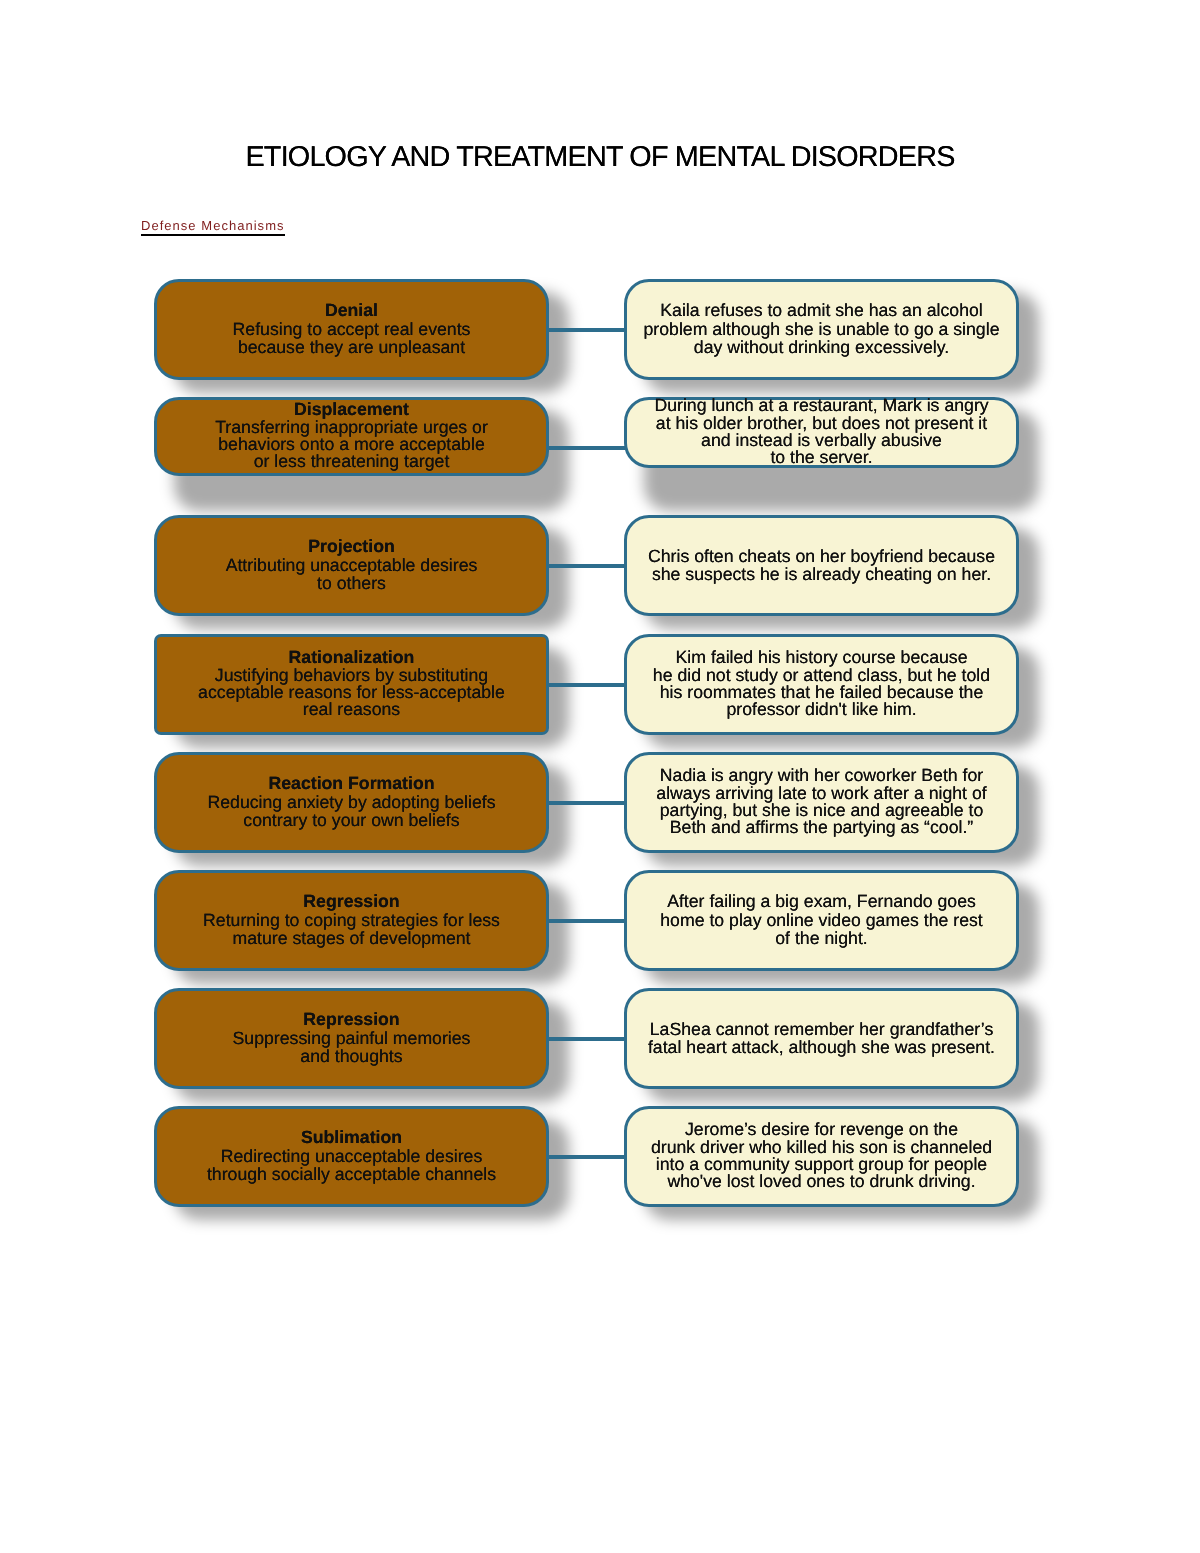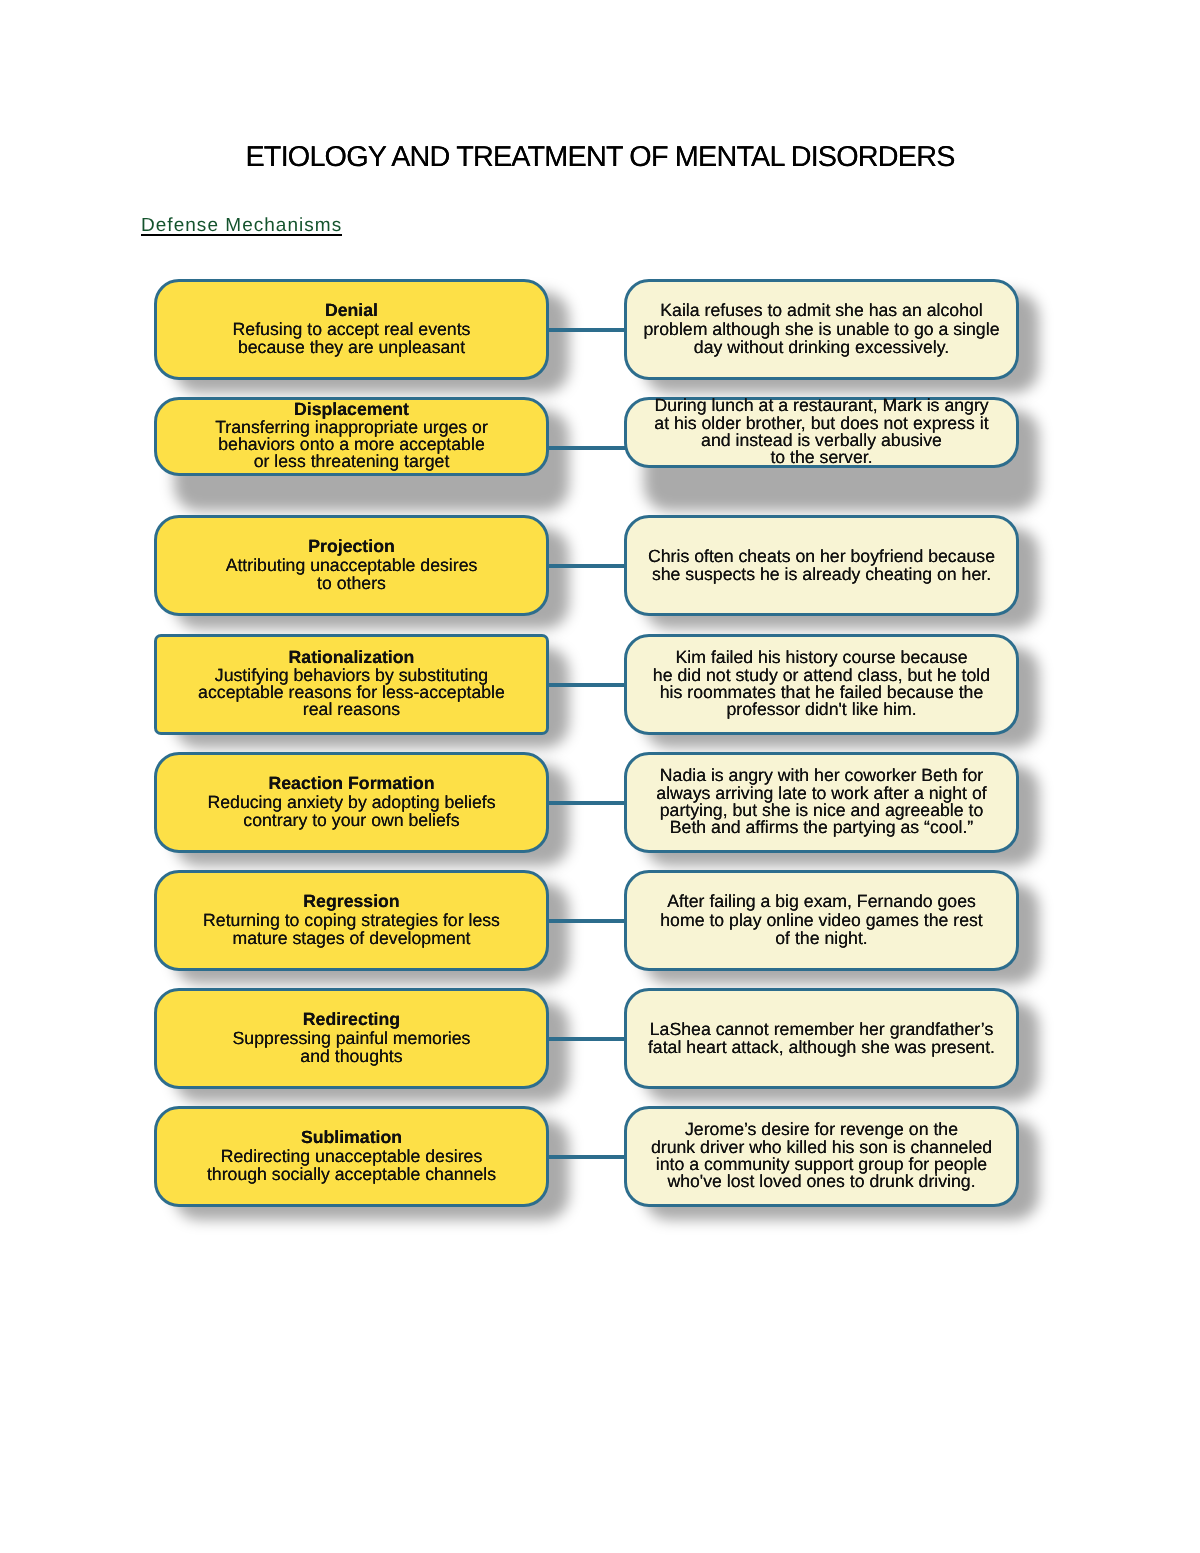--- a/index.html
+++ b/index.html
@@ -16,21 +16,21 @@
   .doc-title{
     position:absolute;left:0;top:141px;width:1200px;
     text-align:center;
     font-size:28.8px;font-weight:400;color:#000;
     text-shadow:0 0 0.3px currentColor;
     letter-spacing:-0.82px;
     line-height:32px;
   }
   .section-heading{
     position:absolute;left:141px;top:214px;
-    font-size:19px;font-weight:400;color:#14532d;
+    font-size:13px;font-weight:400;color:#7f1d1d;
     letter-spacing:1.03px;
     line-height:24px;
   }
   .section-heading .u{
     display:inline-block;
     position:relative;
   }
   .section-heading .u::after{
     content:"";position:absolute;left:0;right:0;
     bottom:2px;height:1.6px;background:#000;
@@ -47,21 +47,21 @@
     display:flex;align-items:center;justify-content:center;
     text-align:center;
     color:#101010;
     text-shadow:0 0 0.32px currentColor;
     font-size:17.7px;
     line-height:18.15px;
   }
   .node .inner{width:100%;position:relative;top:-0.8px;}
   .node .ttl{font-weight:700;display:block;}
 
-  .left-node{left:154px;width:395px;background:#fde047;}
+  .left-node{left:154px;width:395px;background:#a16207;}
   .right-node{left:624px;width:395px;background:#f8f4d4;}
 
   .shadow{
     position:absolute;
     border-radius:25px;
     background:rgba(0,0,0,0.335);
     filter:blur(7px);
   }
   .connector{
     position:absolute;
@@ -88,21 +88,21 @@
         </div>
       </div>
       <div class="shadow" style="left: 174px; top: 410px; width: 395px; height: 101px;"></div>
       <div class="shadow" style="left: 644px; top: 410px; width: 395px; height: 101px;"></div>
       <div class="row" style="top: 397px; height: 101px;">
         <div class="connector" style="top: 49px;"></div>
         <div class="node left-node" style="height: 79px; line-height: 17.15px;">
           <div class="inner"><span class="ttl">Displacement</span><span><span>Transferring inappropriate urges or</span><br><span>behaviors onto a more acceptable</span><br><span>or less threatening target</span></span></div>
         </div>
         <div class="node right-node" style="height: 71px; line-height: 17.15px;">
-          <div class="inner"><span><span>During lunch at a restaurant, Mark is angry</span><br><span>at his older brother, but does not express it</span><br><span>and instead is verbally abusive</span><br><span>to the server.</span></span></div>
+          <div class="inner"><span><span>During lunch at a restaurant, Mark is angry</span><br><span>at his older brother, but does not present it</span><br><span>and instead is verbally abusive</span><br><span>to the server.</span></span></div>
         </div>
       </div>
       <div class="shadow" style="left: 174px; top: 528px; width: 395px; height: 101px;"></div>
       <div class="shadow" style="left: 644px; top: 528px; width: 395px; height: 101px;"></div>
       <div class="row" style="top: 515px; height: 101px;">
         <div class="connector" style="top: 49px;"></div>
         <div class="node left-node" style="height: 101px;">
           <div class="inner"><span class="ttl">Projection</span><span><span>Attributing unacceptable desires</span><br><span>to others</span></span></div>
         </div>
         <div class="node right-node" style="height: 101px;">
@@ -140,21 +140,21 @@
         </div>
         <div class="node right-node" style="height: 101px;">
           <div class="inner"><span><span>After failing a big exam, Fernando goes</span><br><span>home to play online video games the rest</span><br><span>of the night.</span></span></div>
         </div>
       </div>
       <div class="shadow" style="left: 174px; top: 1001px; width: 395px; height: 101px;"></div>
       <div class="shadow" style="left: 644px; top: 1001px; width: 395px; height: 101px;"></div>
       <div class="row" style="top: 988px; height: 101px;">
         <div class="connector" style="top: 49px;"></div>
         <div class="node left-node" style="height: 101px;">
-          <div class="inner"><span class="ttl">Redirecting</span><span><span>Suppressing painful memories</span><br><span>and thoughts</span></span></div>
+          <div class="inner"><span class="ttl">Repression</span><span><span>Suppressing painful memories</span><br><span>and thoughts</span></span></div>
         </div>
         <div class="node right-node" style="height: 101px;">
           <div class="inner"><span><span>LaShea cannot remember her grandfather’s</span><br><span>fatal heart attack, although she was present.</span></span></div>
         </div>
       </div>
       <div class="shadow" style="left: 174px; top: 1119px; width: 395px; height: 101px;"></div>
       <div class="shadow" style="left: 644px; top: 1119px; width: 395px; height: 101px;"></div>
       <div class="row" style="top: 1106px; height: 101px;">
         <div class="connector" style="top: 49px;"></div>
         <div class="node left-node" style="height: 101px;">

